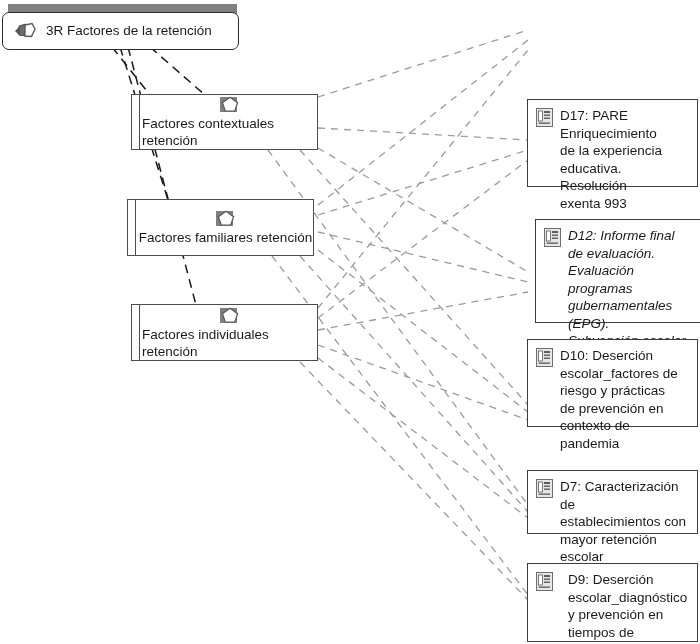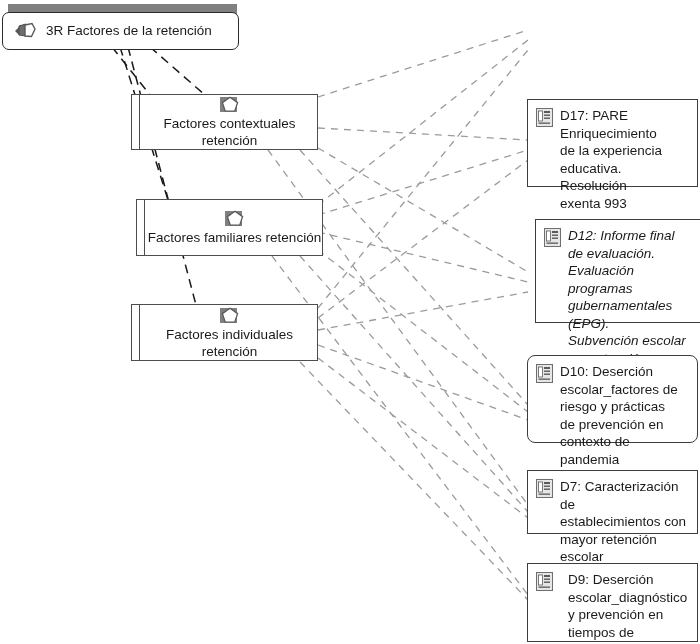--- a/index.html
+++ b/index.html
@@ -90,21 +90,20 @@
     top: 0;
     bottom: 0;
     display: flex;
     flex-direction: column;
     align-items: center;
     justify-content: center;
   }
   .cat-label {
     font-size: 13.5px;
     line-height: 1.25;
-    text-align: center;
     color: #1a1a1a;
     margin-top: 2px;
   }
 
   
   .doc-node {
     position: absolute;
     box-sizing: border-box;
     background: #ffffff;
     border: 1.5px solid #3d3d3d;
@@ -189,21 +188,21 @@
         <svg viewBox="0 0 22 20" width="22" height="20">
           <rect x="1" y="3" width="17" height="15" fill="#808080"></rect>
           <path d="M11 3.2 L18.6 8.6 L15.7 17.2 L6.3 17.2 L3.4 8.6 Z" fill="#ffffff" stroke="#5a5a5a" stroke-width="1.3"></path>
         </svg>
       </span>
       <span class="cat-label">Factores contextuales
 retención</span>
     </div>
   </div>
 
-  <div class="cat-node" style="left:136px; top:199px; width:187px; height:57px;">
+  <div class="cat-node" style="left:127px; top:199px; width:187px; height:57px;">
     <div class="cat-inner">
       <span class="icon icon-pent">
         <svg viewBox="0 0 22 20" width="22" height="20">
           <rect x="1" y="3" width="17" height="15" fill="#808080"></rect>
           <path d="M11 3.2 L18.6 8.6 L15.7 17.2 L6.3 17.2 L3.4 8.6 Z" fill="#ffffff" stroke="#5a5a5a" stroke-width="1.3"></path>
         </svg>
       </span>
       <span class="cat-label">Factores familiares
 retención</span>
     </div>
@@ -253,21 +252,21 @@
       </svg>
     </span>
     <span class="doc-label">D12: Informe final
 de evaluación.
 Evaluación programas
 gubernamentales (EPG).
 Subvención escolar
 pro retención</span>
   </div>
 
-  <div class="doc-node" style="left:527px; top:355px; width:171px; height:88px;border-radius:8px;">
+  <div class="doc-node" style="left:527px; top:339px; width:171px; height:88px;">
     <span class="icon icon-doc">
       <svg viewBox="0 0 17 19" width="17" height="19">
         <rect x="0.5" y="0.5" width="16" height="18" fill="#e6e6e6" stroke="#6e6e6e" stroke-width="1"></rect>
         <rect x="2.5" y="3" width="4" height="10" fill="#ffffff" stroke="#5a5a5a" stroke-width="0.8"></rect>
         <rect x="8" y="3" width="6" height="2" fill="#5a5a5a"></rect>
         <rect x="8" y="6.5" width="6" height="1.4" fill="#5a5a5a"></rect>
         <rect x="8" y="9.5" width="6" height="1.4" fill="#5a5a5a"></rect>
         <rect x="2.5" y="14.5" width="11.5" height="1.3" fill="#5a5a5a"></rect>
       </svg>
     </span>

